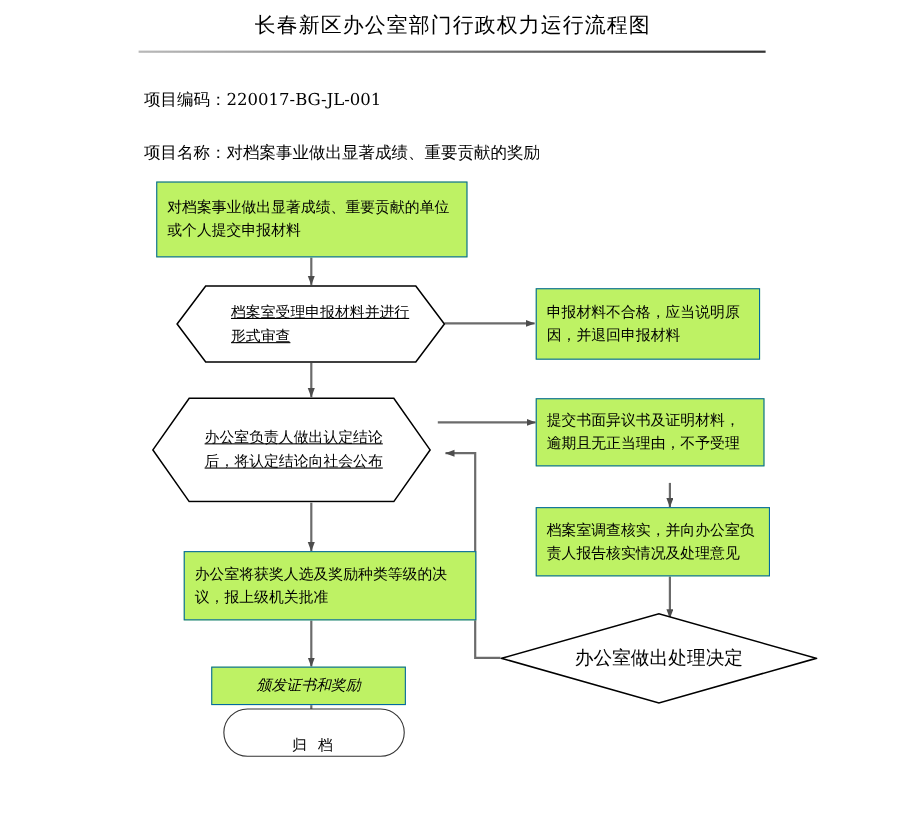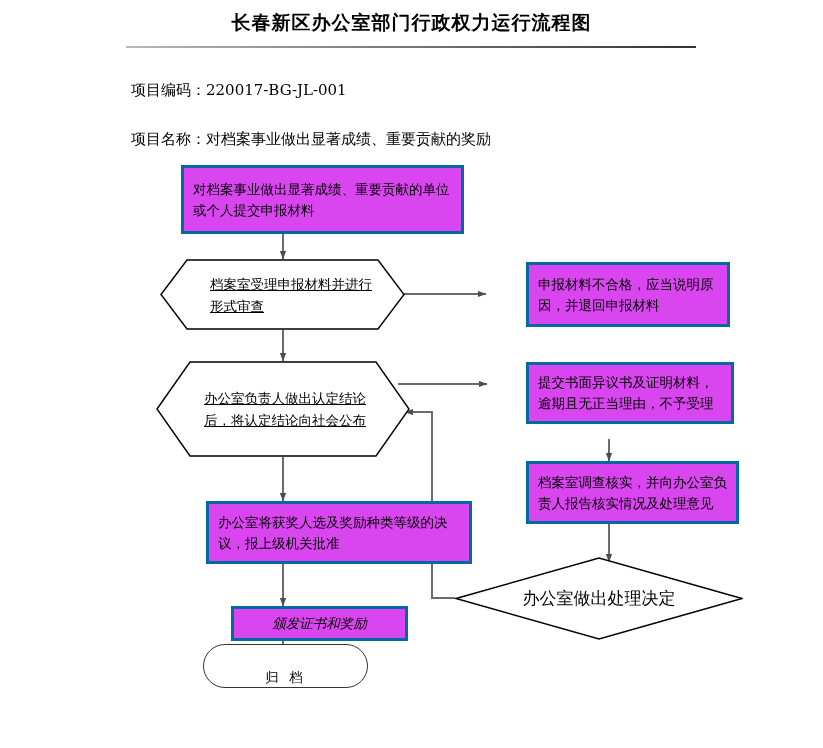--- a/index.html
+++ b/index.html
@@ -11,21 +11,21 @@
     color:#000;
     position:relative;
     overflow:hidden;
   }
   #page{position:absolute;left:0;top:0;width:823px;height:748px;}
 
   
   .doc-title{
     position:absolute;left:0;top:10px;width:823px;
     text-align:center;
-    font-size:19px;font-weight:bold;
+    font-size:19px;font-weight:normal;
     letter-spacing:1px;
     font-family:"DejaVu Serif","Liberation Serif",serif;
   }
   .title-rule{
     position:absolute;left:126px;top:46px;width:570px;height:2px;
     background:linear-gradient(to right,#b9b9b9,#333333);
   }
   .meta-line{
     position:absolute;left:131px;
     font-size:15px;
@@ -43,25 +43,24 @@
     position:absolute;
     box-sizing:border-box;
     display:flex;
     align-items:center;
     font-size:13.5px;
     line-height:21px;
     color:#000;
   }
   .node .txt{display:block;width:100%;}
   .rect{
-    border:3px solid #0369a1;
-    background:#d946ef;
+    border:1px solid #0369a1;
+    background:#bef264;
     padding:6px 9px;
     justify-content:flex-start;
-    margin-left:39px;
   }
   .rect.center{justify-content:center;text-align:center;font-style:italic;}
 
   .hexwrap{position:absolute;}
   .hexwrap svg{position:absolute;left:0;top:0;}
   .hexwrap .hextxt{
     position:absolute;left:0;top:0;
     width:100%;height:100%;
     display:flex;align-items:center;justify-content:flex-start;
     font-size:13.5px;line-height:22px;
@@ -137,21 +136,21 @@
     <svg width="245" height="71" viewBox="0 0 245 71">
       <polygon points="1,35.5 27,1 218,1 244,35.5 218,70 27,70" fill="#ffffff" stroke="#000000" stroke-width="1.4"></polygon>
     </svg>
     <div class="hextxt">档案室受理申报材料并进行形式审查</div>
   </div>
 
   <div class="node rect" style="left:487px;top:262px;width:204px;height:65px;">
     <span class="txt">申报材料不合格，应当说明原因，并退回申报材料</span>
   </div>
 
-  <div class="hexwrap" style="left:156px;top:361px;width:254px;height:96px;">
+  <div class="hexwrap" style="left:138px;top:361px;width:254px;height:96px;">
     <svg width="254" height="96" viewBox="0 0 254 96">
       <polygon points="1,48 34,1 220,1 253,48 220,95 34,95" fill="#ffffff" stroke="#000000" stroke-width="1.4"></polygon>
     </svg>
     <div class="hextxt" style="padding-left:48px;padding-right:44px;">办公室负责人做出认定结论后，将认定结论向社会公布</div>
   </div>
 
   <div class="node rect" style="left:487px;top:362px;width:208px;height:62px;">
     <span class="txt">提交书面异议书及证明材料，逾期且无正当理由，不予受理</span>
   </div>
 

